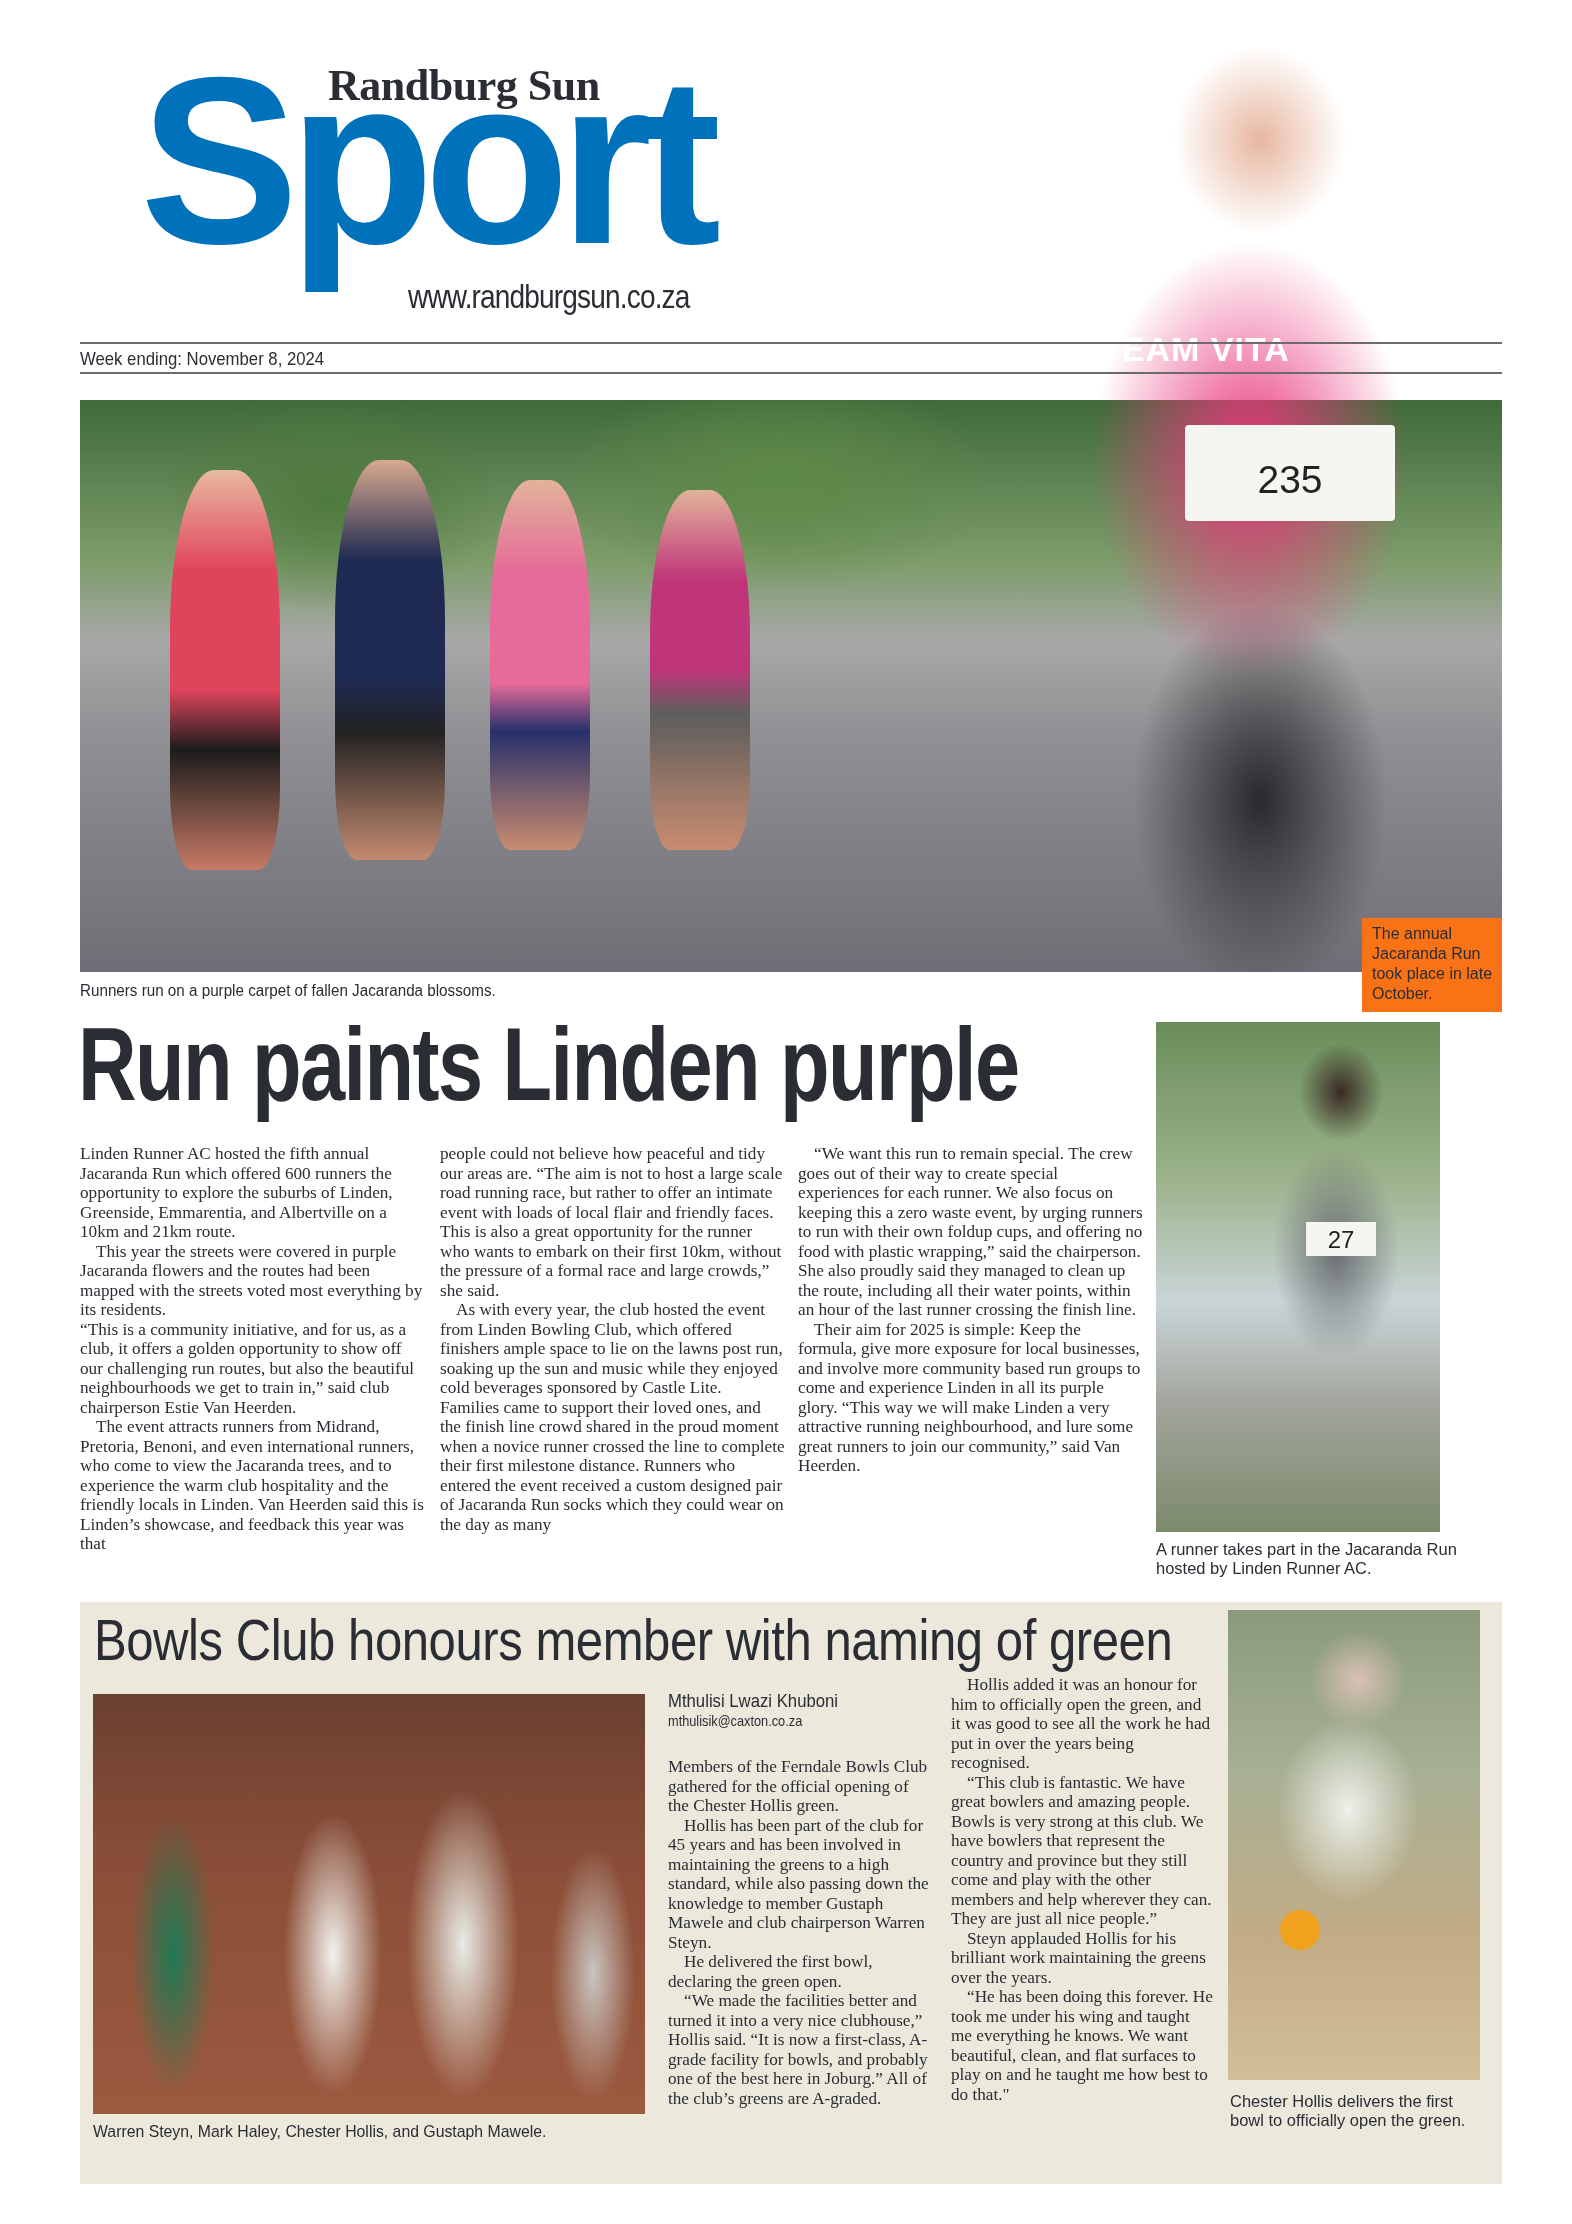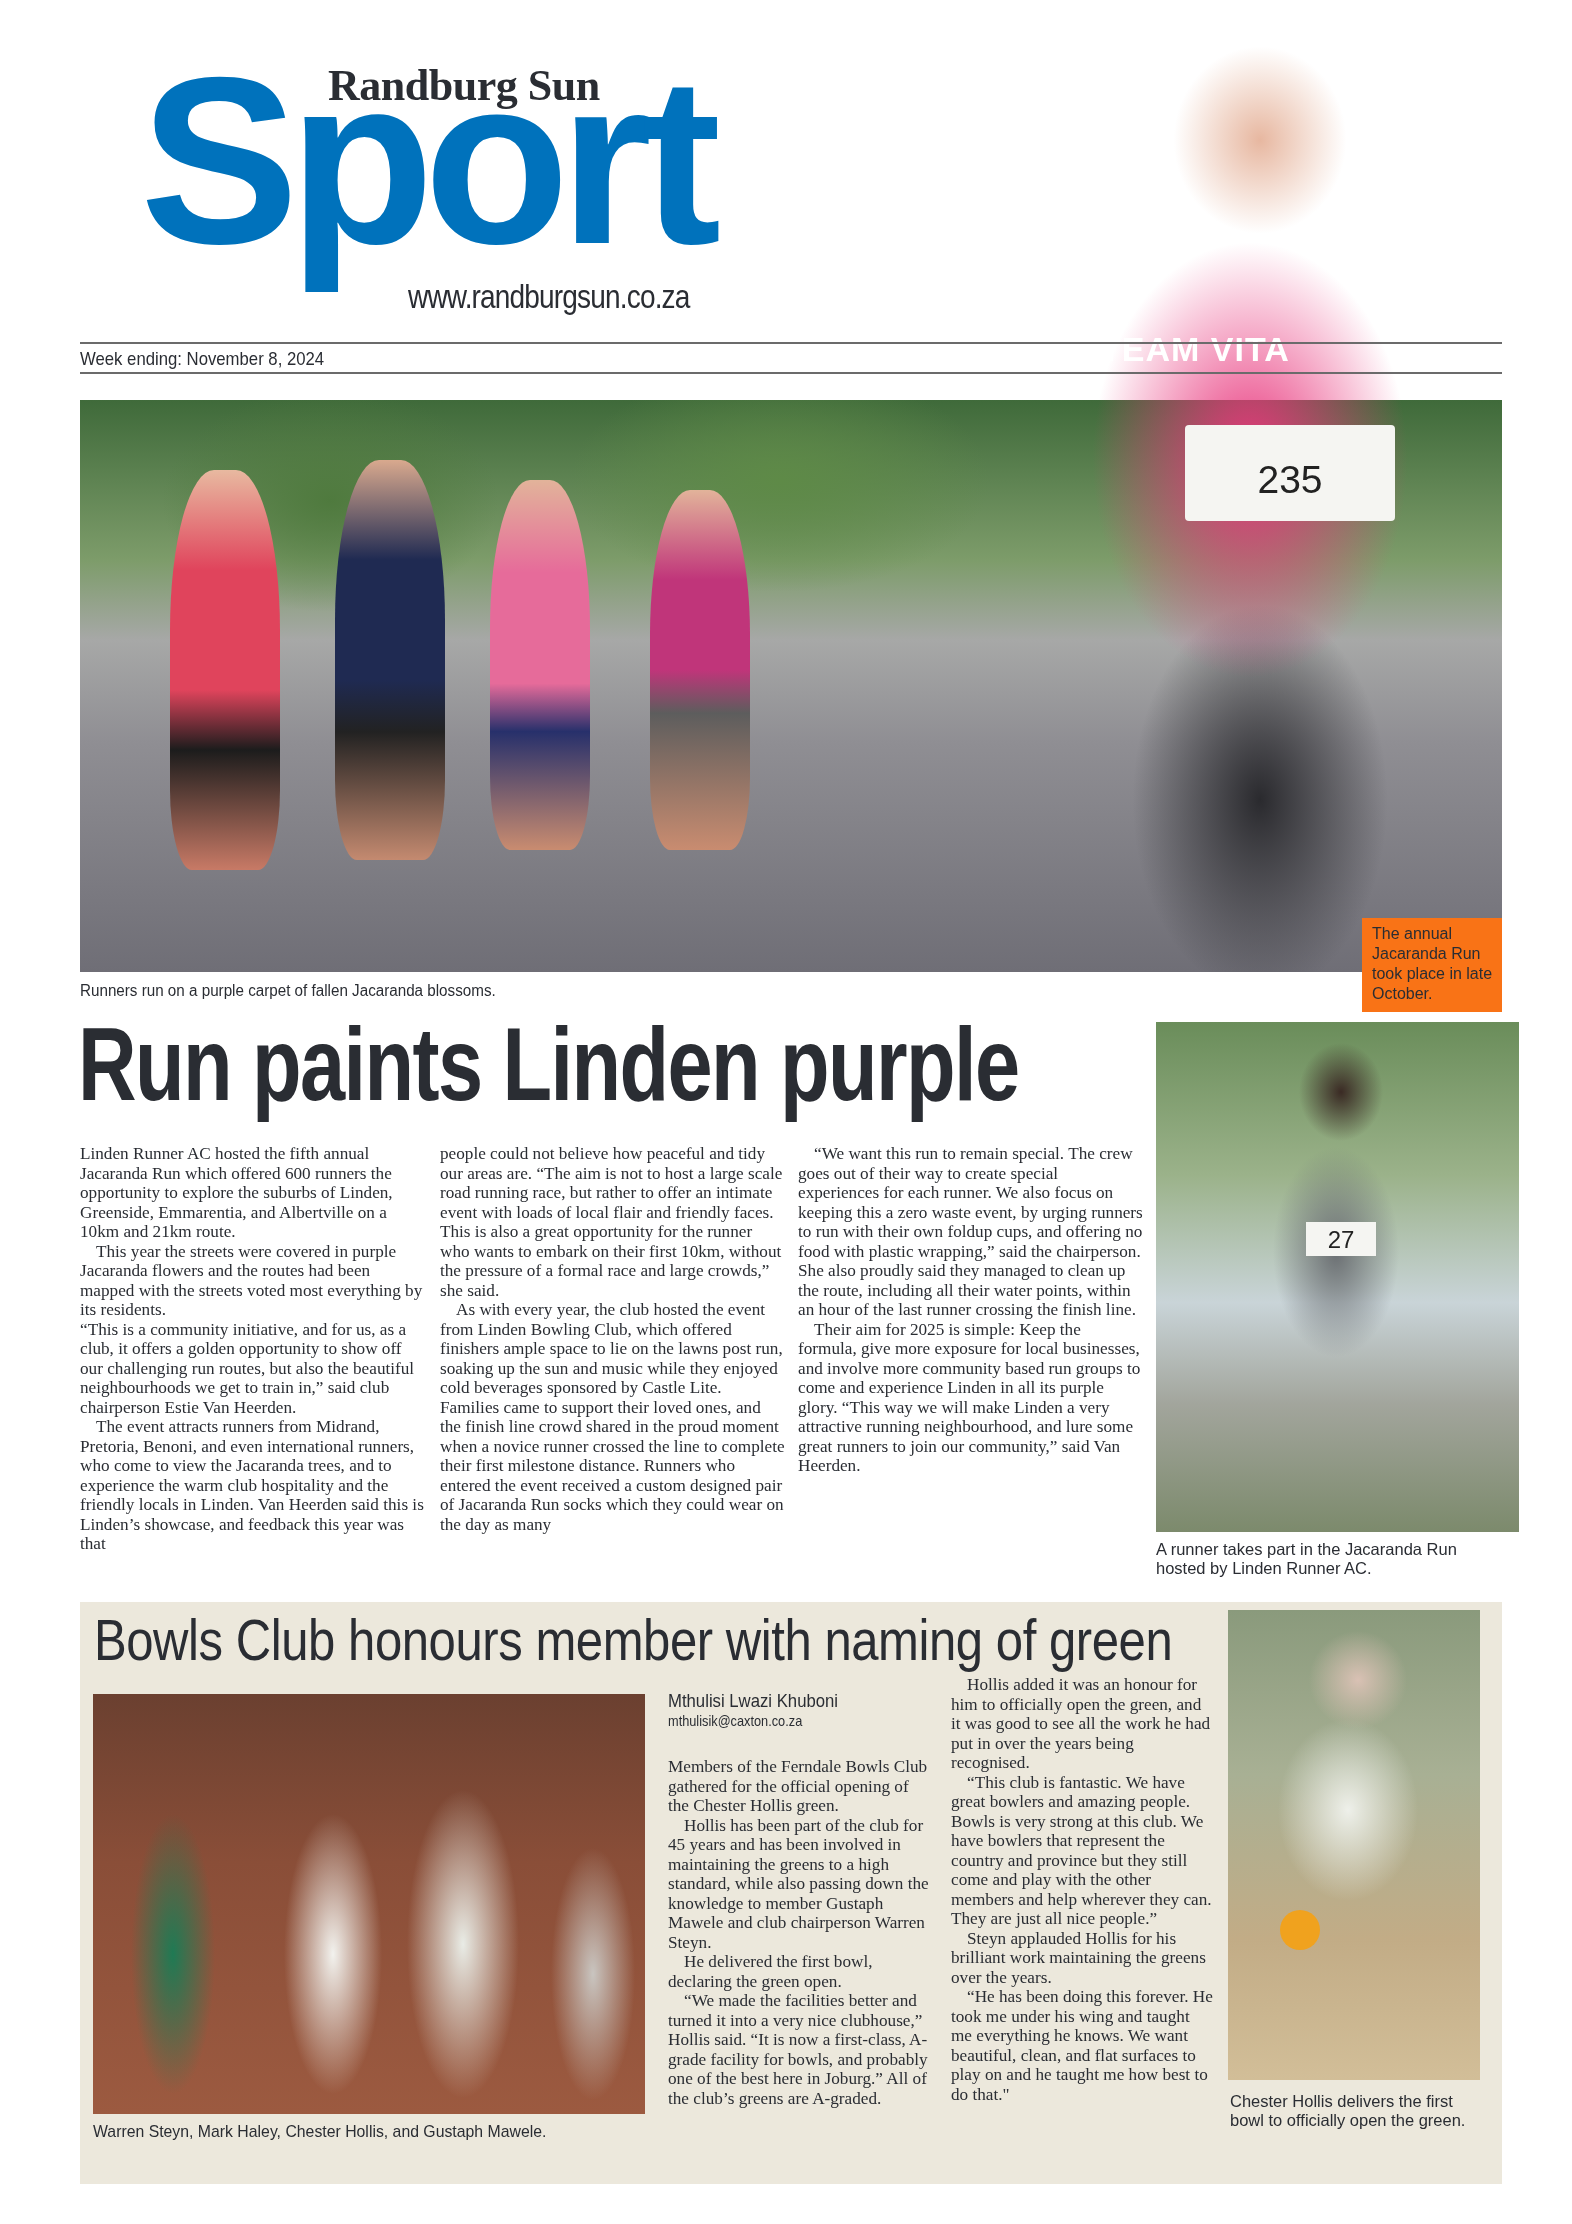--- a/index.html
+++ b/index.html
@@ -24,21 +24,21 @@
   .big-runner{left:1010px;top:40px;width:470px;height:932px;}
   
   .headline{left:78px;top:1012px;font-family:"Liberation Sans",sans-serif;font-weight:bold;font-size:104px;letter-spacing:-2px;color:#2a2d33;line-height:1;transform:scaleX(0.78);transform-origin:left;white-space:nowrap;}
   
   .col{font-family:"Liberation Serif",serif;font-size:17.2px;line-height:19.5px;color:#2a2d33;}
   .col p{margin:0;}
   .col p.ind{text-indent:16px;}
   .c1{left:80px;top:1144px;width:345px;}
   .c2{left:440px;top:1144px;width:345px;}
   .c3{left:798px;top:1144px;width:345px;}
-  .side-photo{left:1156px;top:1022px;width:363px;height:510px;
+  .side-photo{left:1156px;top:1022px;width:284px;height:510px;
     background:
       radial-gradient(ellipse 60px 70px at 185px 70px,#3a2a24 0%,rgba(58,42,36,0) 70%),
       radial-gradient(ellipse 90px 150px at 180px 230px,#6b6f73 0%,rgba(107,111,115,0) 70%),
       linear-gradient(180deg,#6a8d5a 0%,#9bb28a 30%,#c9d4d8 55%,#a2a59c 75%,#7c8a6c 100%);}
   .side-cap{left:1156px;top:1540px;width:346px;font-size:16.5px;line-height:19px;color:#2a2d33;}
   
   .bowls{left:80px;top:1602px;width:1422px;height:582px;background:#ece8dc;}
   .bowls-head{left:94px;top:1612px;font-family:"Liberation Sans",sans-serif;font-size:57px;color:#2a2d33;line-height:1;letter-spacing:-0.5px;transform:scaleX(0.86);transform-origin:left;white-space:nowrap;}
   .group-photo{left:93px;top:1694px;width:552px;height:420px;
     background:

